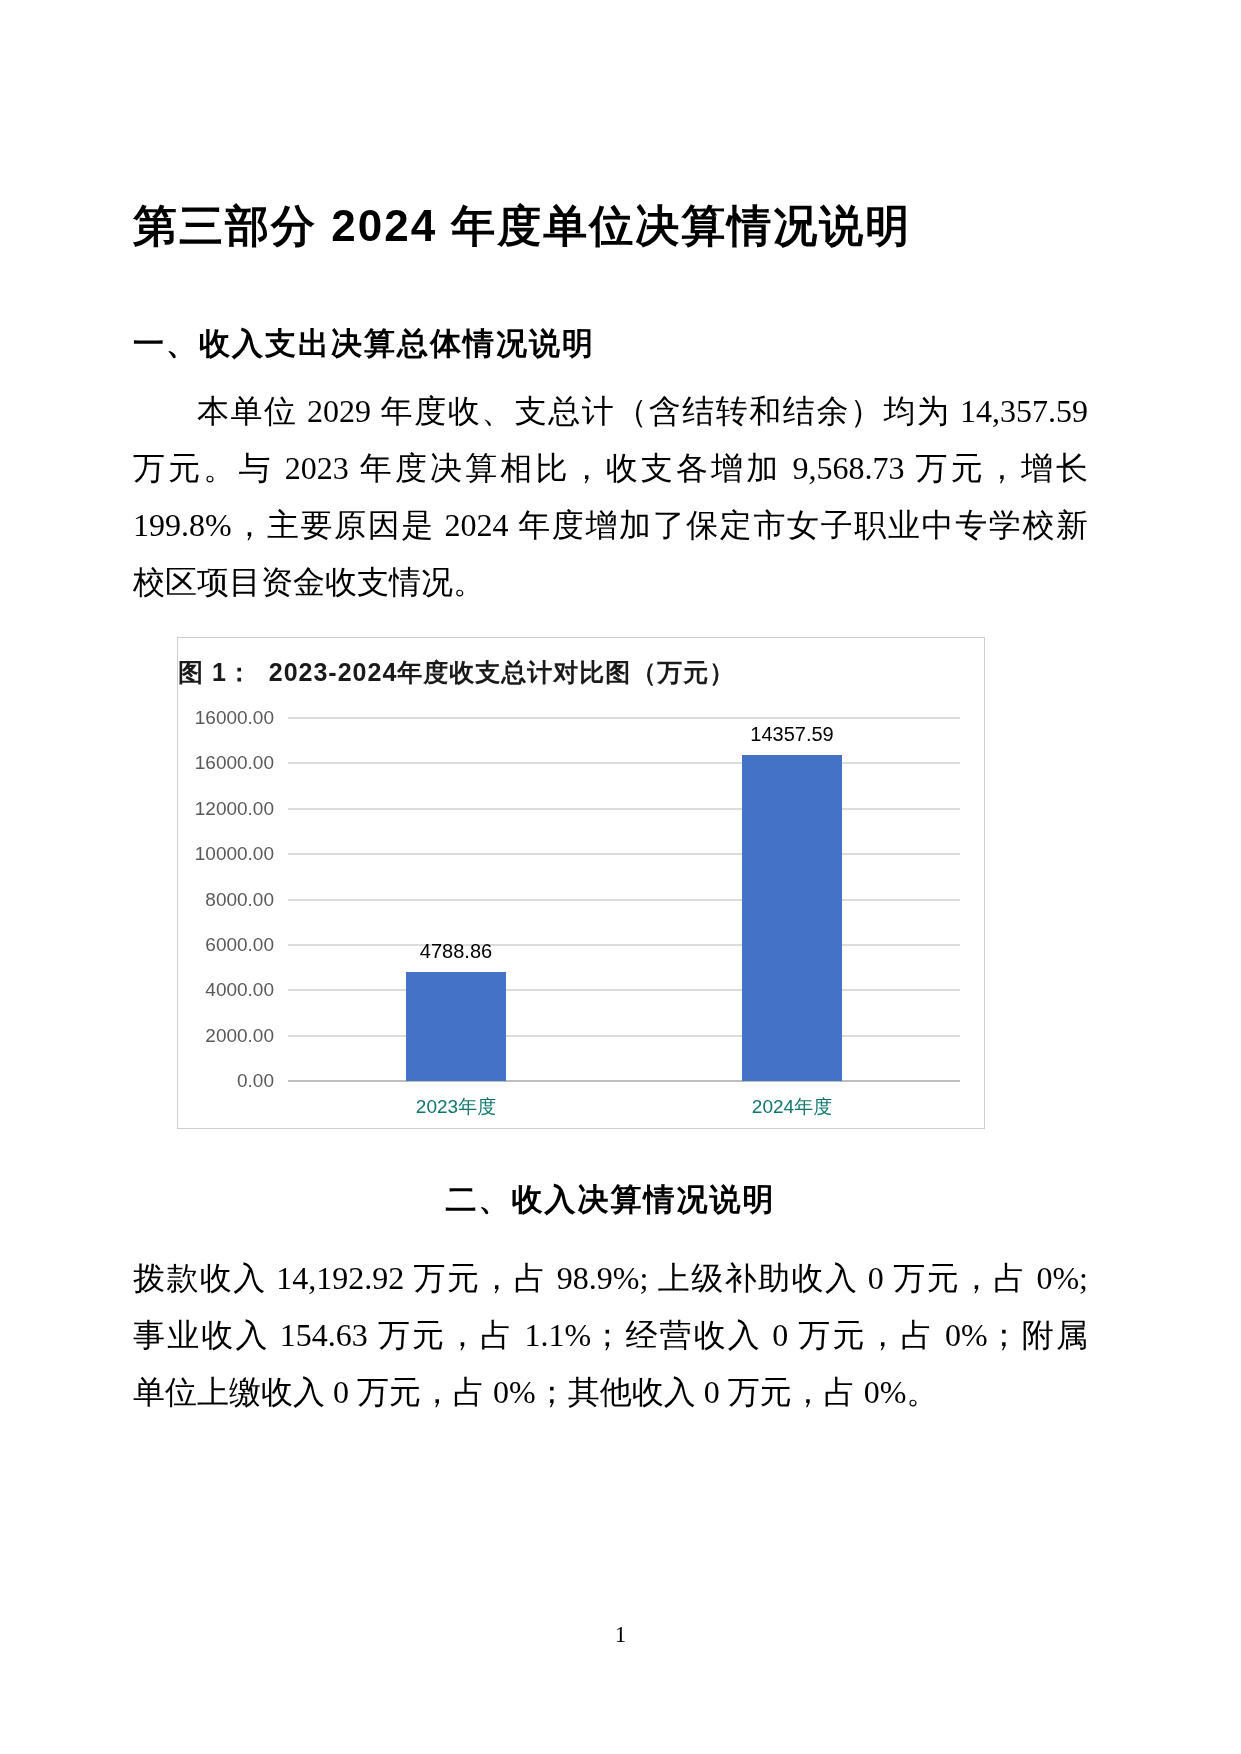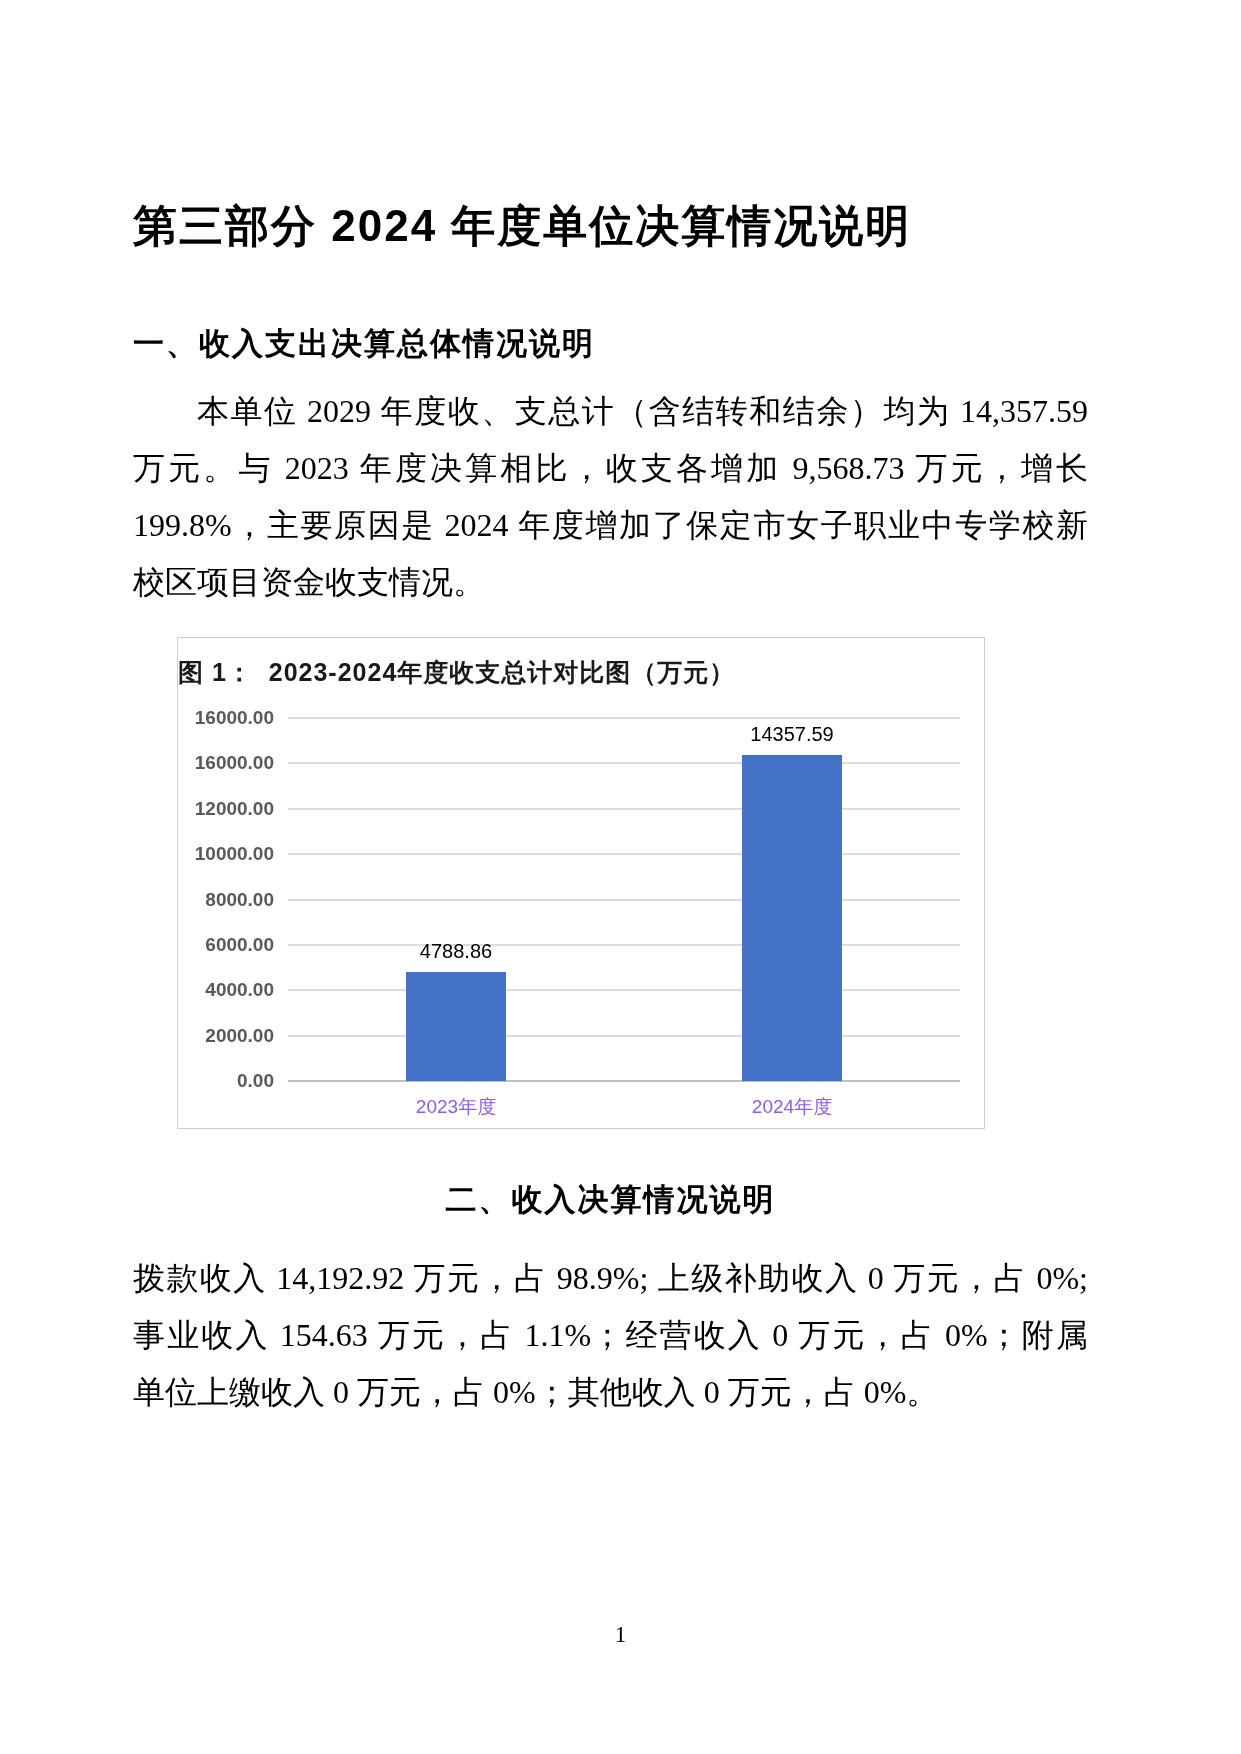--- a/index.html
+++ b/index.html
@@ -44,42 +44,42 @@
   .plot-area{
     position:absolute;left:110px;top:80px;width:672px;height:363px;
   }
   .gridlines{position:absolute;left:0;top:0;right:0;bottom:0;}
   .gridline{
     position:absolute;left:0;width:100%;height:0;
     border-top:2px solid #dcdcdc;transform:translateY(1px);
   }
   .gridline.baseline{border-top:2px solid #bfbfbf;}
   .ylabels{
-    position:absolute;left:0;top:80px;width:96px;height:363px;font-weight:bold;
+    position:absolute;left:0;top:80px;width:96px;height:363px;
   }
   .ytick{
     position:absolute;right:0;transform:translateY(50%);
     font-size:19px;color:#595959;white-space:nowrap;
   }
   .bars{
     position:absolute;left:0;top:0;right:0;bottom:0;
     display:flex;align-items:flex-end;
   }
   .bar-slot{
     flex:1;height:100%;display:flex;align-items:flex-end;justify-content:center;
   }
   .bar{position:relative;width:100px;}
   .bar-label{
     position:absolute;bottom:100%;left:50%;transform:translateX(-50%);
     margin-bottom:9px;font-size:20px;color:#000000;white-space:nowrap;
   }
   .xlabels{
     position:absolute;left:110px;top:456px;width:672px;display:flex;
   }
-  .xtick{flex:1;text-align:center;font-size:19px;color:#8b5cf6;}
+  .xtick{flex:1;text-align:center;font-size:19px;color:#0f766e;}
   .page-number{
     position:absolute;top:1622px;left:0;width:1241px;text-align:center;
     font-size:23px;
   }
 </style>
 </head>
 <body>
 
 <div>
 

